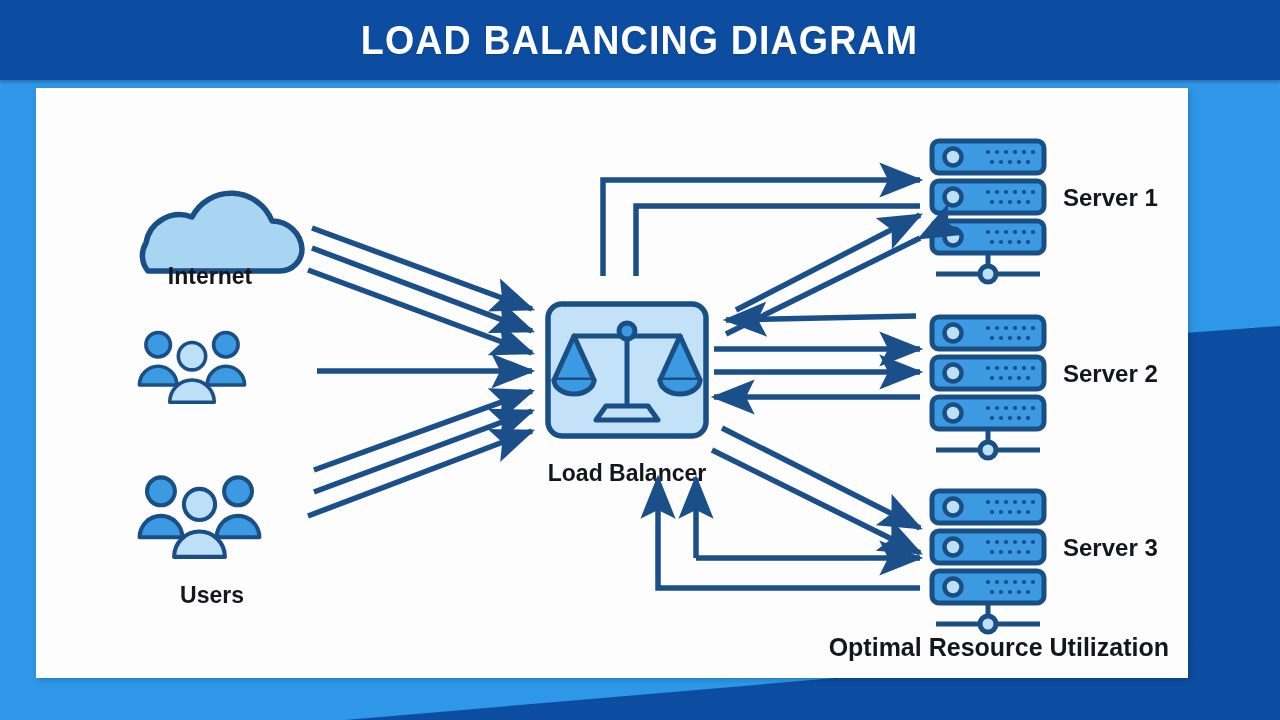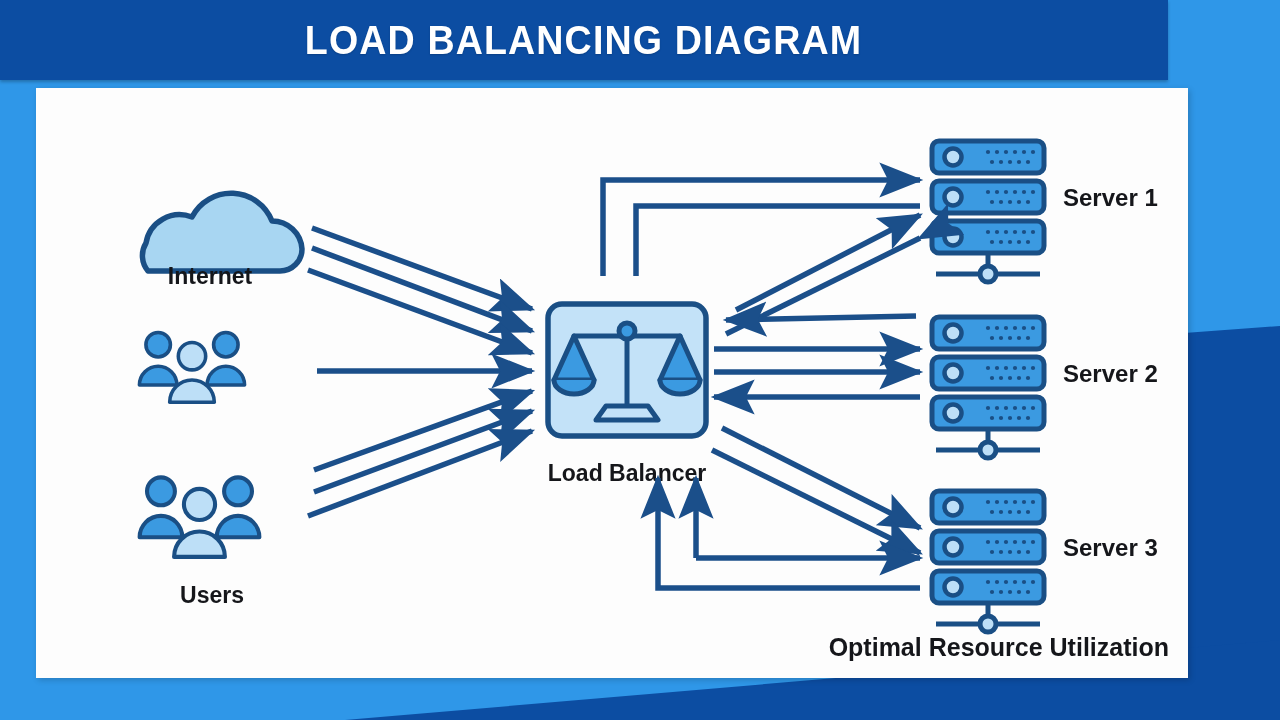--- a/index.html
+++ b/index.html
@@ -15,21 +15,21 @@
     position:absolute; right:0; top:78px; width:190px; height:642px;
     background:#0c4da2;
     clip-path:polygon(100% 0, 100% 100%, 0 100%, 0 262px, 100% 248px);
   }
   .bg-darkblue-bottom{
     position:absolute; left:0; bottom:0; width:1280px; height:80px;
     background:#0c4da2;
     clip-path:polygon(345px 80px, 1280px 0, 1280px 80px);
   }
   .header-bar{
-    position:absolute; left:0; top:0; width:1168px; height:80px;
+    position:absolute; left:0; top:0; width:1280px; height:80px;
     background:#0c4da2;
     display:flex; align-items:center; justify-content:center;
     box-shadow:0 2px 3px rgba(0,0,0,0.25);
   }
   .header-title{
     color:#ffffff;
     font-size:40px;
     font-weight:bold;
     letter-spacing:1.2px;
     font-family:"Liberation Sans", sans-serif;

